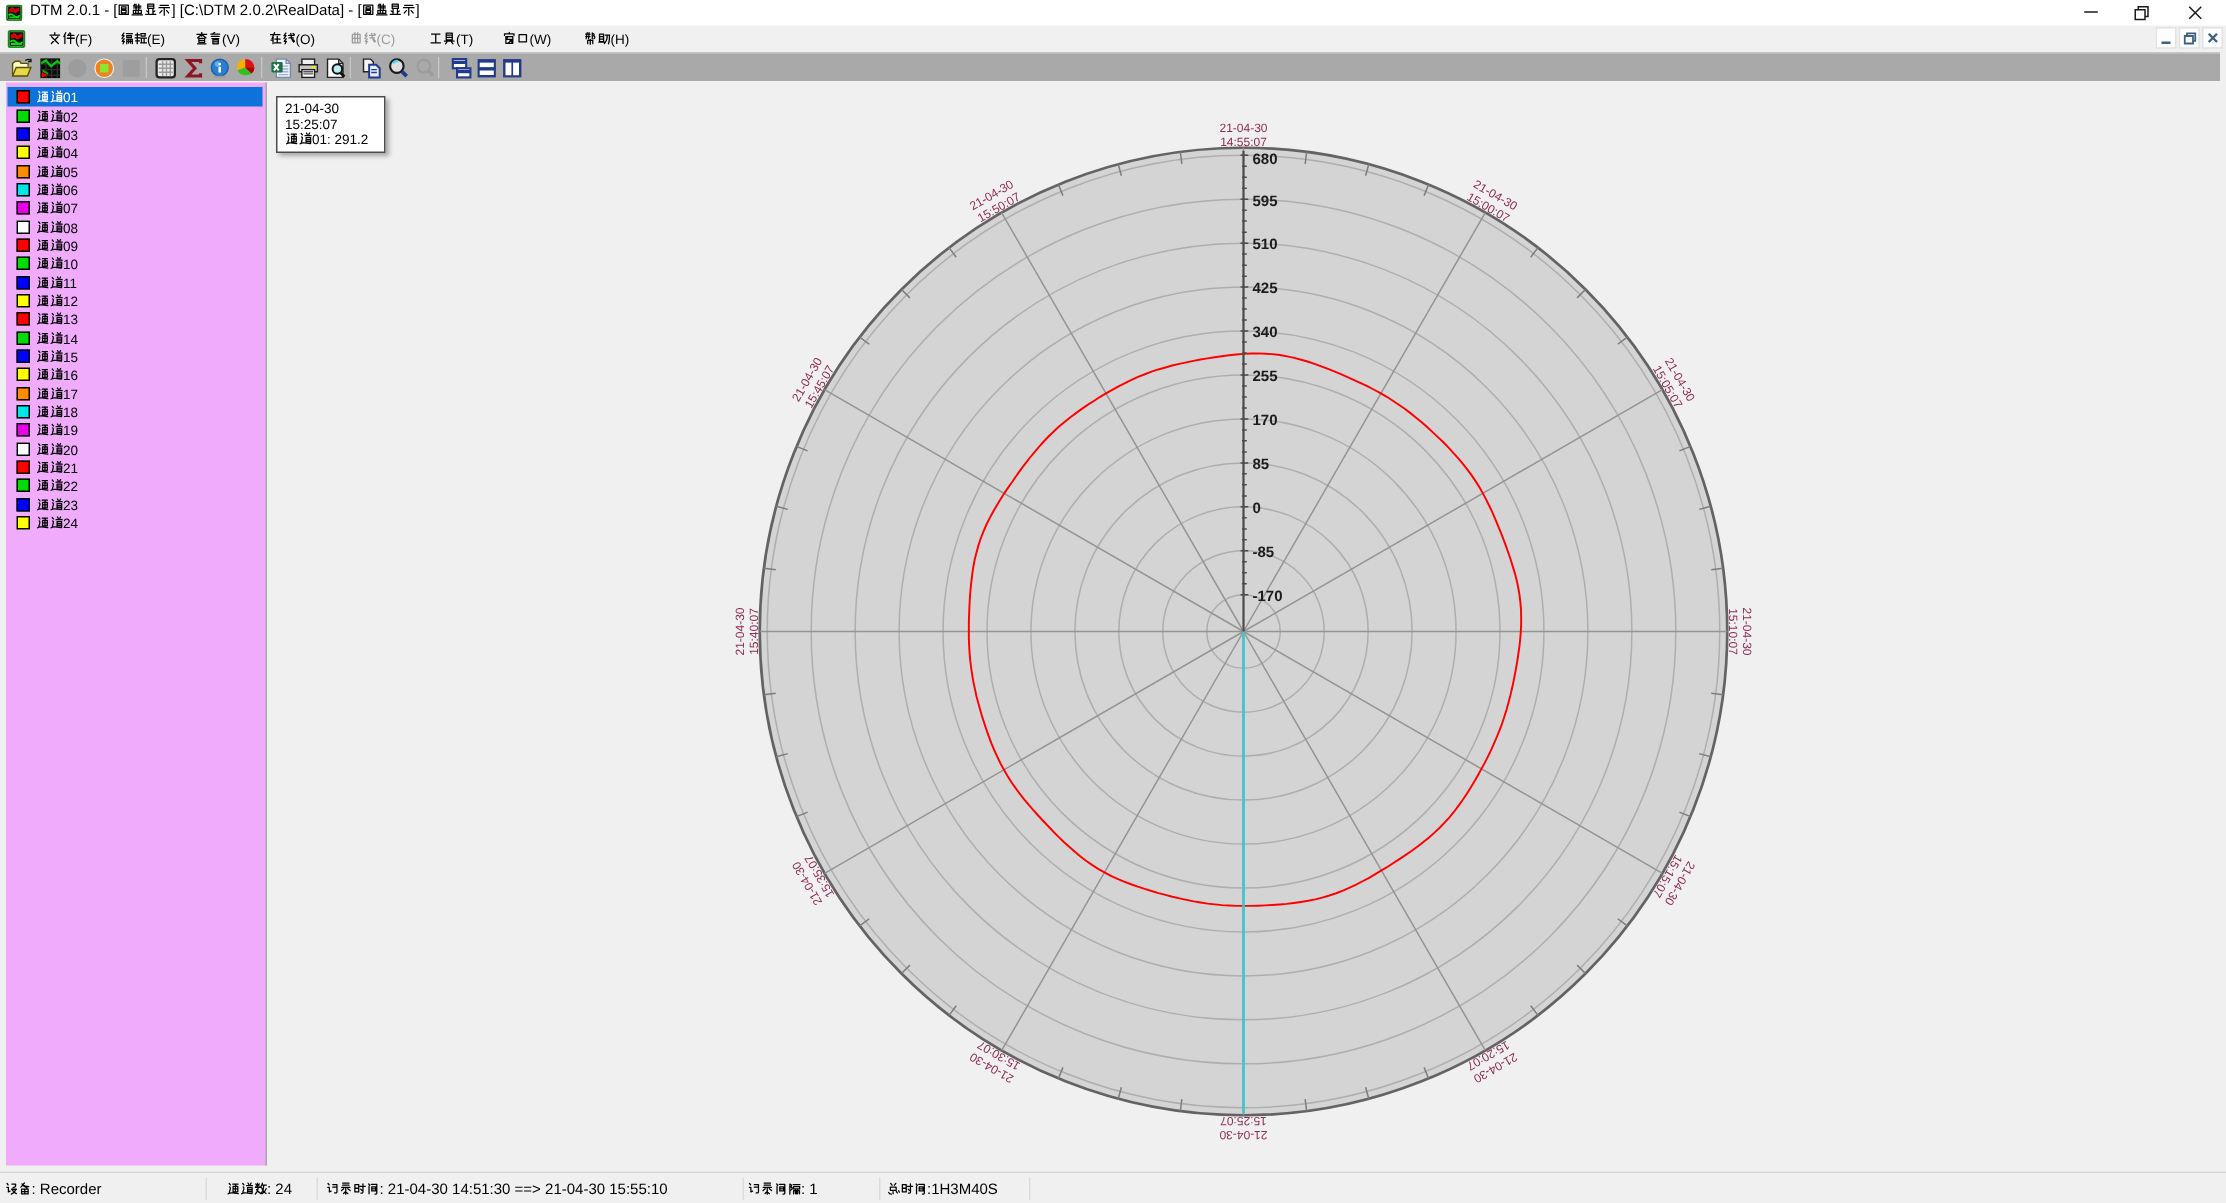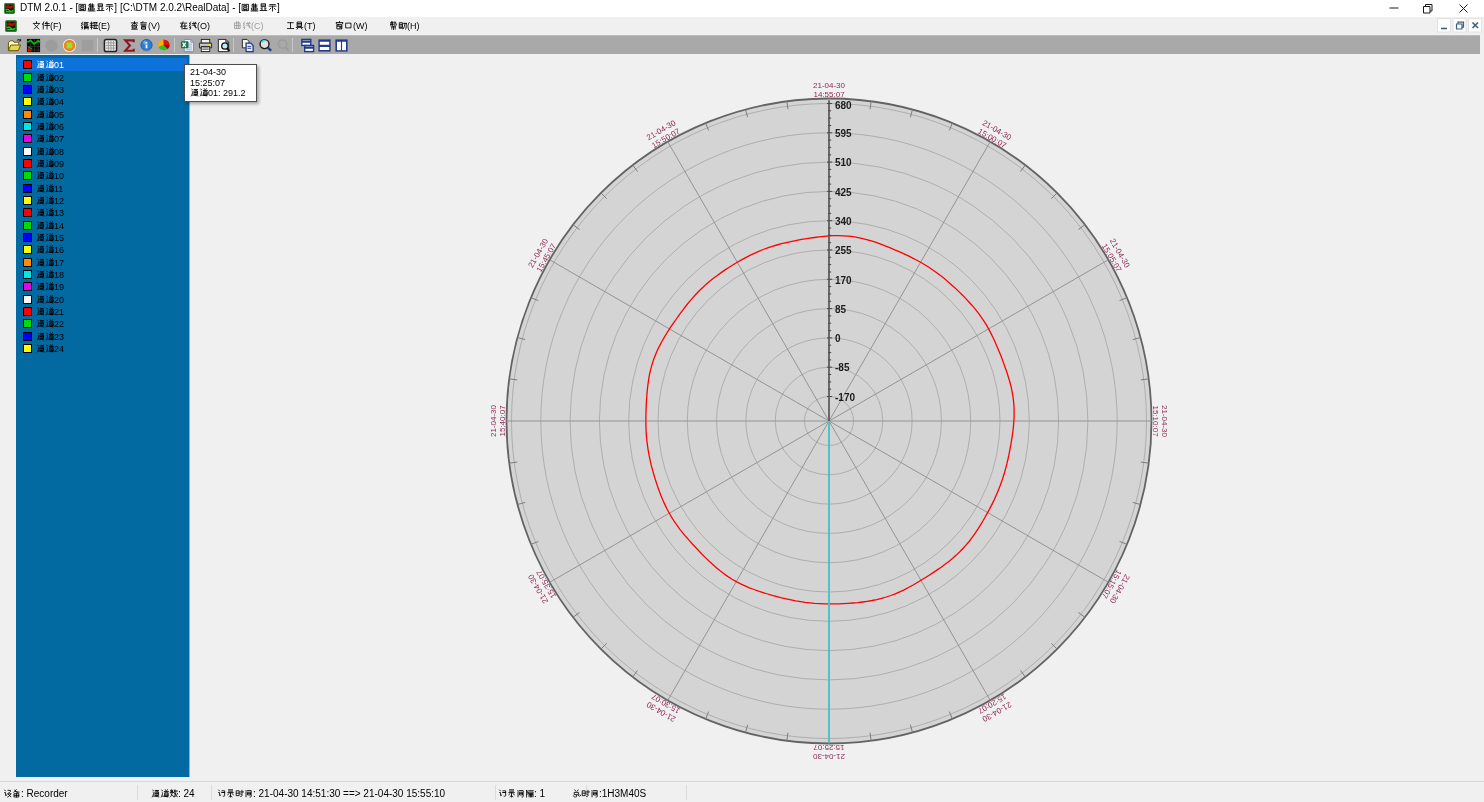--- a/index.html
+++ b/index.html
@@ -3,21 +3,21 @@
 *{margin:0;padding:0;box-sizing:border-box}
 html,body{width:1484px;height:802px;overflow:hidden;background:#f0f0f0;
  font-family:"Liberation Sans",sans-serif;-webkit-font-smoothing:antialiased}
 #titlebar{position:absolute;left:0;top:0;width:1484px;height:22px;background:#fff}
 #titlebar .txt{position:absolute;left:20px;top:2px;font-size:10px;color:#000;white-space:pre}
 #menubar{position:absolute;left:0;top:17px;width:1484px;height:18px;background:#f0f0f0}
 .mi{position:absolute;top:4px;font-size:9px;color:#000;white-space:nowrap;letter-spacing:0}
 #toolbar{position:absolute;left:0;top:35px;width:1480px;height:19px;background:#a9a9a9;border-top:1px solid #bdbdbd}
 #toolbar svg{position:absolute;top:2px}
 .tsep{position:absolute;top:2px;width:1px;height:14px;background:#8a8a8a;border-right:1px solid #c8c8c8}
-#panel{position:absolute;left:16px;top:55px;width:174px;height:722px;background:#0369a1;border-right:1px solid #a8a8a8}
+#panel{position:absolute;left:4px;top:55px;width:174px;height:722px;background:#f0abfc;border-right:1px solid #a8a8a8}
 .row{position:absolute;left:1px;width:170px;height:13px;font-size:9px;color:#000}
 .row .sw{position:absolute;left:6px;top:2px;width:9px;height:9px;border:1px solid #000}
 .row .lb{position:absolute;left:19px;top:2px;white-space:nowrap}
 .row.sel{background:#0d72d9;color:#fff}
 .cj{width:9px;height:9px;vertical-align:-1px}
 .cj10{width:9px;height:9px;vertical-align:-1px}
 #tooltip{position:absolute;left:184px;top:64px;width:73px;height:38px;background:#fff;
  border:1px solid #4d4d4d;box-shadow:2px 2px 3px rgba(0,0,0,.3);font-size:9px;color:#000;
  padding:2px 0 0 5px;line-height:10.7px}
 #statusbar{position:absolute;left:0;top:781px;width:1484px;height:21px;background:#f0f0f0;border-top:1px solid #d7d7d7}
@@ -614,19 +614,19 @@
       </svg>: 21-04-30 14:51:30 ==&gt; 21-04-30 15:55:10</div>
     <div class="st" style="left:498px"><svg class="cj">
         <use href="#g-ji4"></use>
       </svg><svg class="cj">
         <use href="#g-lu"></use>
       </svg><svg class="cj">
         <use href="#g-jian1"></use>
       </svg><svg class="cj">
         <use href="#g-ge"></use>
       </svg>: 1</div>
-    <div class="st" style="left:572px"><svg class="cj">
+    <div class="st" style="left:591px"><svg class="cj">
         <use href="#g-zong"></use>
       </svg><svg class="cj">
         <use href="#g-shi2"></use>
       </svg><svg class="cj">
         <use href="#g-jian1"></use>
       </svg>:1H3M40S</div>
   </div>
 </body></html>

